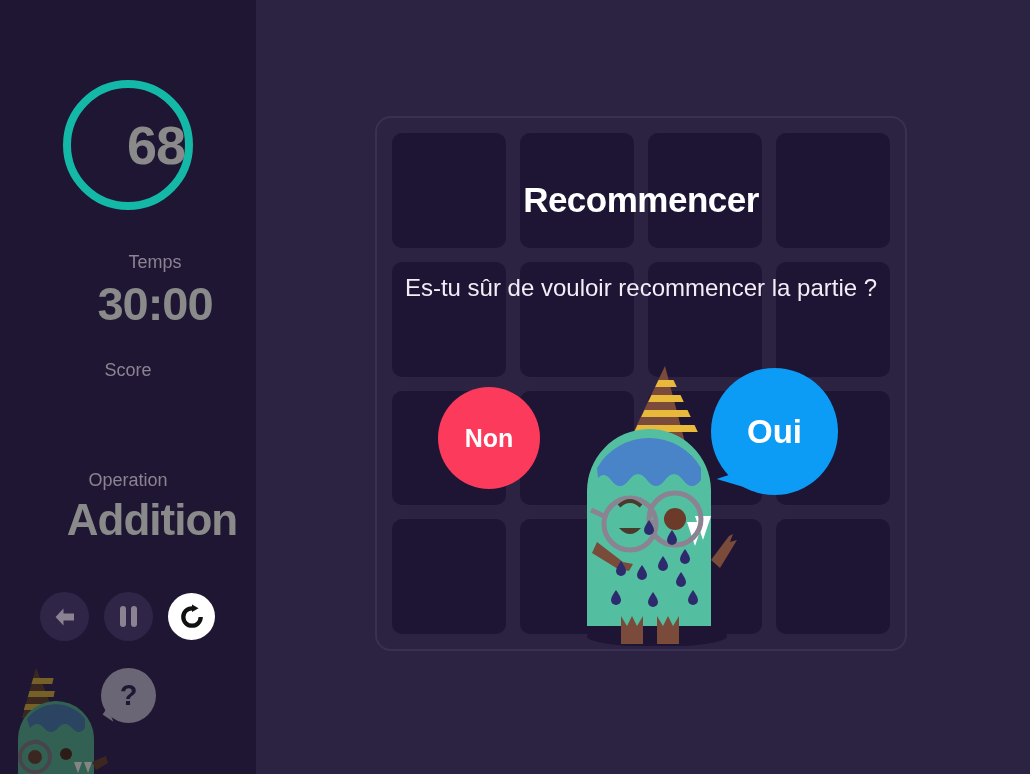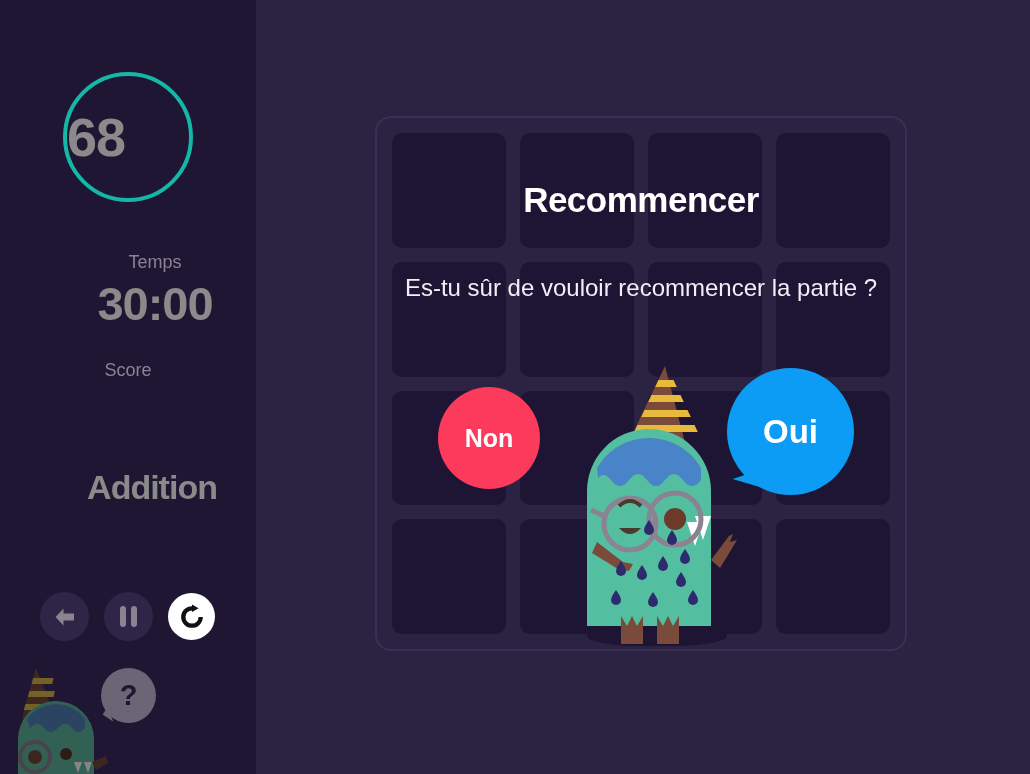--- a/index.html
+++ b/index.html
@@ -27,29 +27,29 @@
     width: 256px;
     height: 774px;
     background: #1f1633;
     flex: 0 0 256px;
     overflow: hidden;
   }
 
   .timer-ring {
     position: absolute;
     left: 63px;
-    top: 72px;
+    top: 80px;
     width: 130px;
     height: 130px;
-    border: 4px solid #14b8a6;
+    border: 8px solid #14b8a6;
     border-radius: 50%;
     box-sizing: border-box;
     display: flex;
     align-items: center;
-    justify-content: flex-start;
+    justify-content: flex-end;
   }
   .timer-ring-value {
     font-size: 54px;
     font-weight: bold;
     color: #8a8a8a;
     letter-spacing: -1px;
     line-height: 1;
   }
 
   .stat-block {
@@ -65,21 +65,21 @@
     margin-bottom: 6px;
   }
   .stat-value {
     font-size: 47px;
     font-weight: bold;
     color: #8a8a8a;
     line-height: 1;
     letter-spacing: -1px;
   }
   .stat-value.small {
-    font-size: 34px;
+    font-size: 44px;
     margin-left: 48px;
   }
 
   #stat-temps  { top: 252px; margin-left: 27px; }
   #stat-score  { top: 360px; }
   #stat-op     { top: 470px; }
 
   .ctrl-row {
     position: absolute;
     left: 40px;
@@ -227,21 +227,21 @@
   }
   .btn-no-label {
     font-size: 25px;
     font-weight: bold;
     color: #ffffff;
     line-height: 1;
   }
 
   .btn-yes {
     position: absolute;
-    left: 352px;
+    left: 336px;
     top: 252px;
     width: 127px;
     height: 127px;
     cursor: pointer;
     pointer-events: auto;
     border: none;
     background: transparent;
     padding: 0;
   }
   .btn-yes-circle {
@@ -299,20 +299,21 @@
     <div class="stat-block" id="stat-temps">
       <div class="stat-label">Temps</div>
       <div class="stat-value">30:00</div>
     </div>
 
     <div class="stat-block" id="stat-score">
       <div class="stat-label">Score</div>
     </div>
 
     <div class="stat-block" id="stat-op">
+      <div class="stat-label">Operation</div>
       <div class="stat-value small">Addition</div>
     </div>
 
     <div class="ctrl-row">
 
       <button class="ctrl-btn">
         <span>
           <svg width="24" height="20" viewBox="0 0 24 20">
             <path d="M10.5 1.5 L2.5 10 L10.5 18.5 L10.5 13.5 L21 13.5 L21 6.5 L10.5 6.5 Z" fill="#8b8392"></path>
           </svg>

